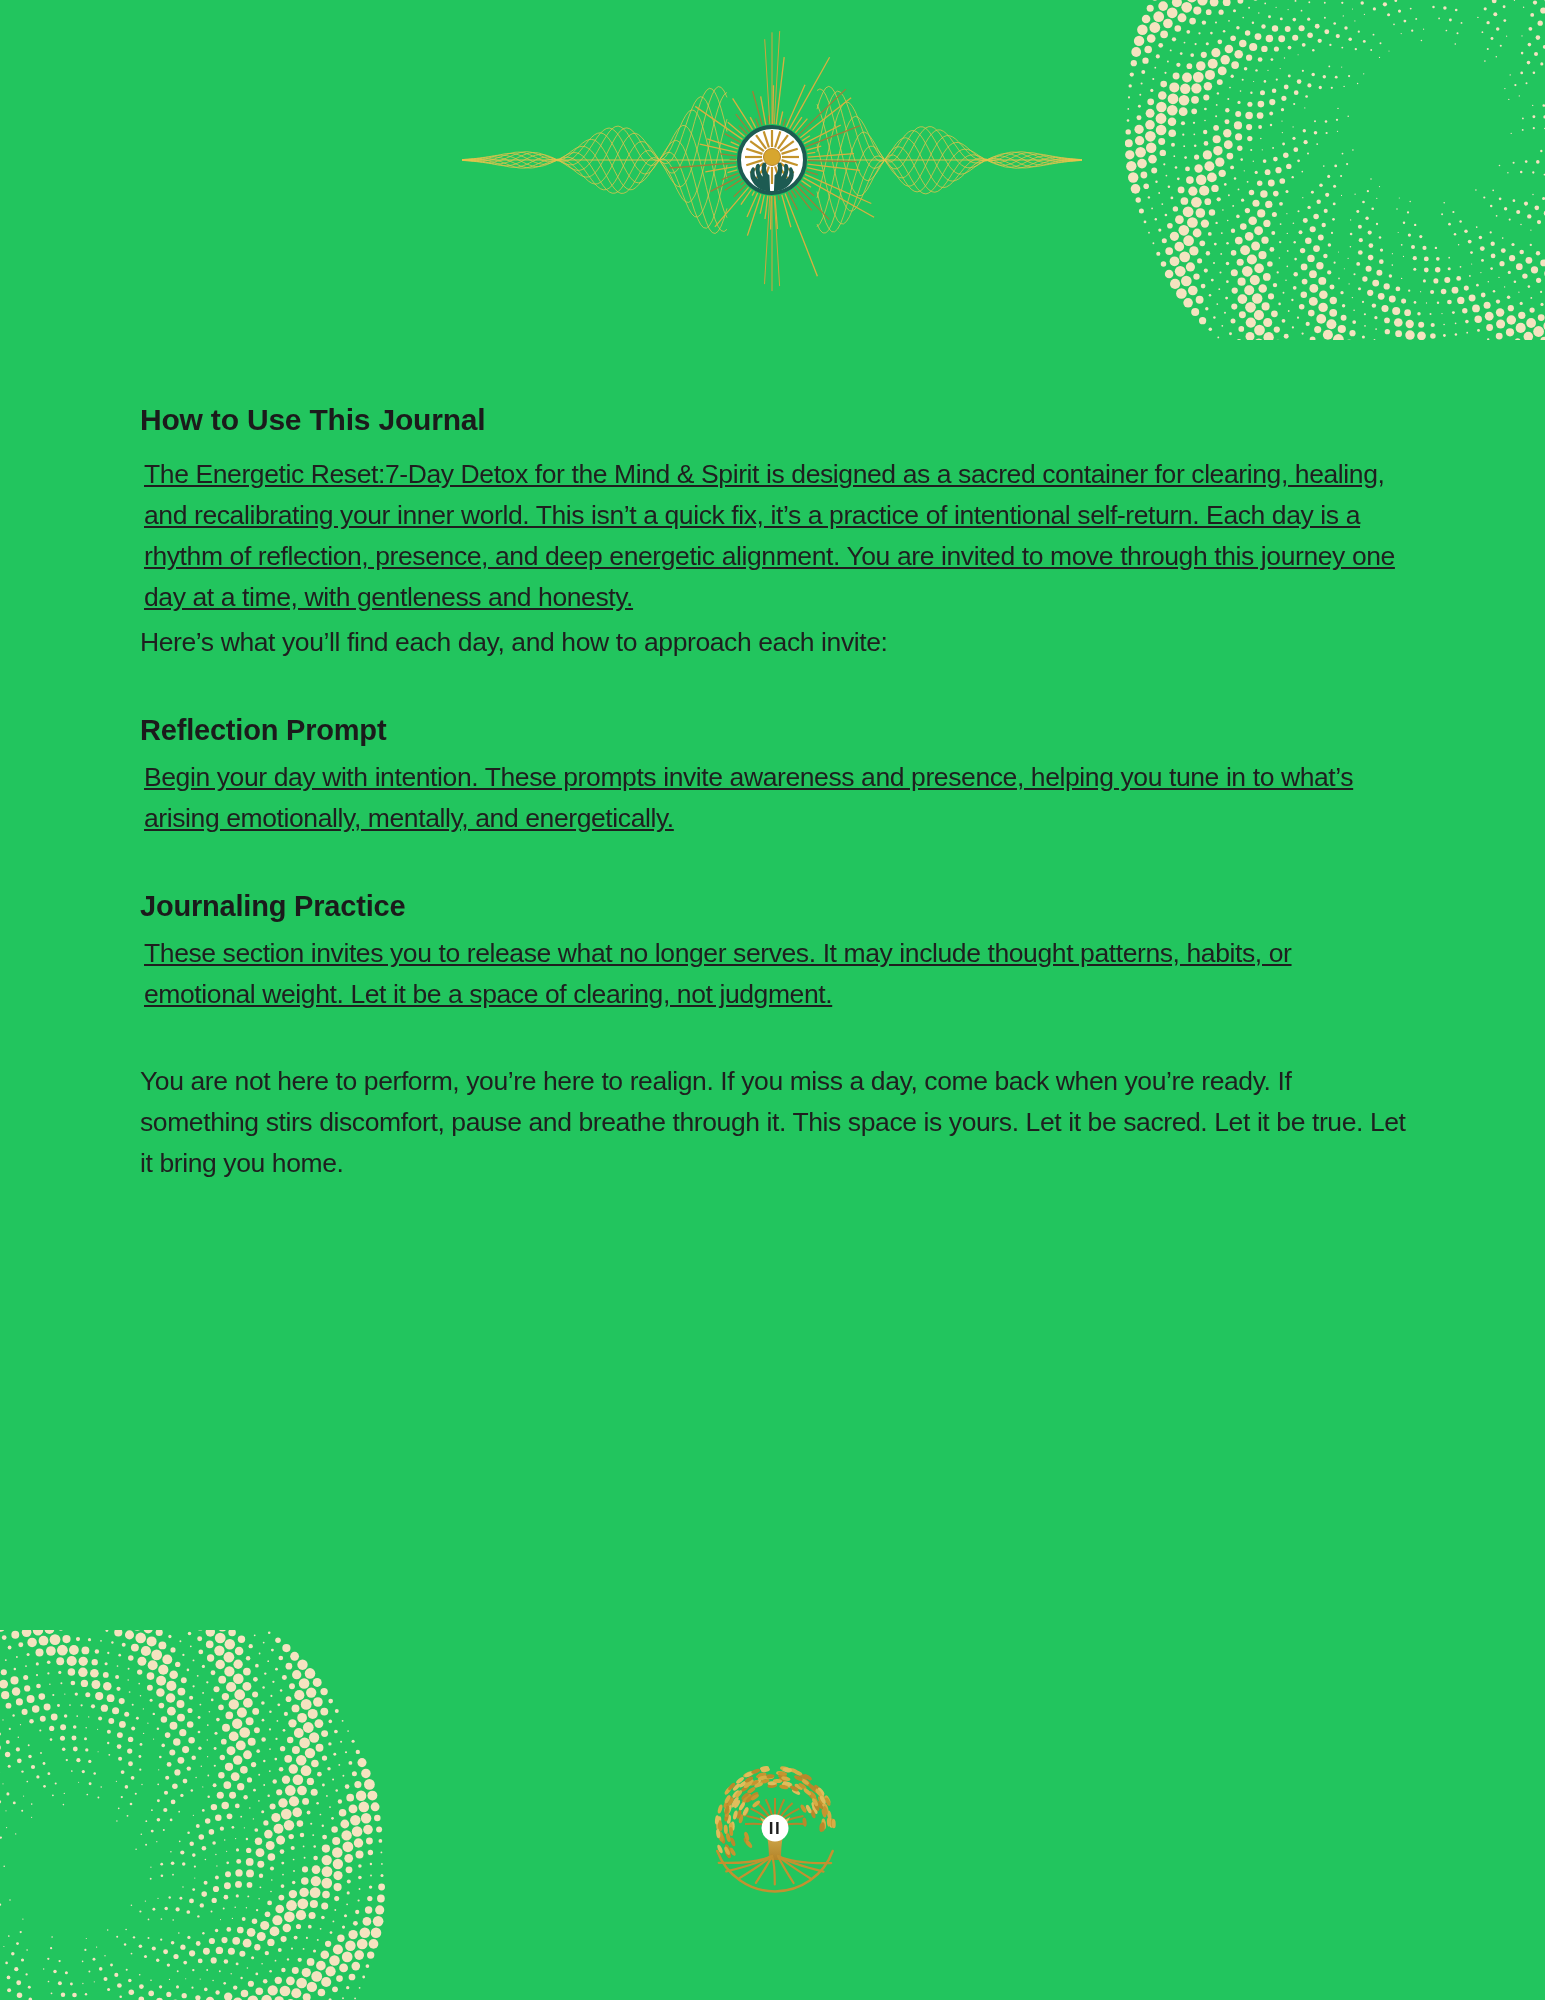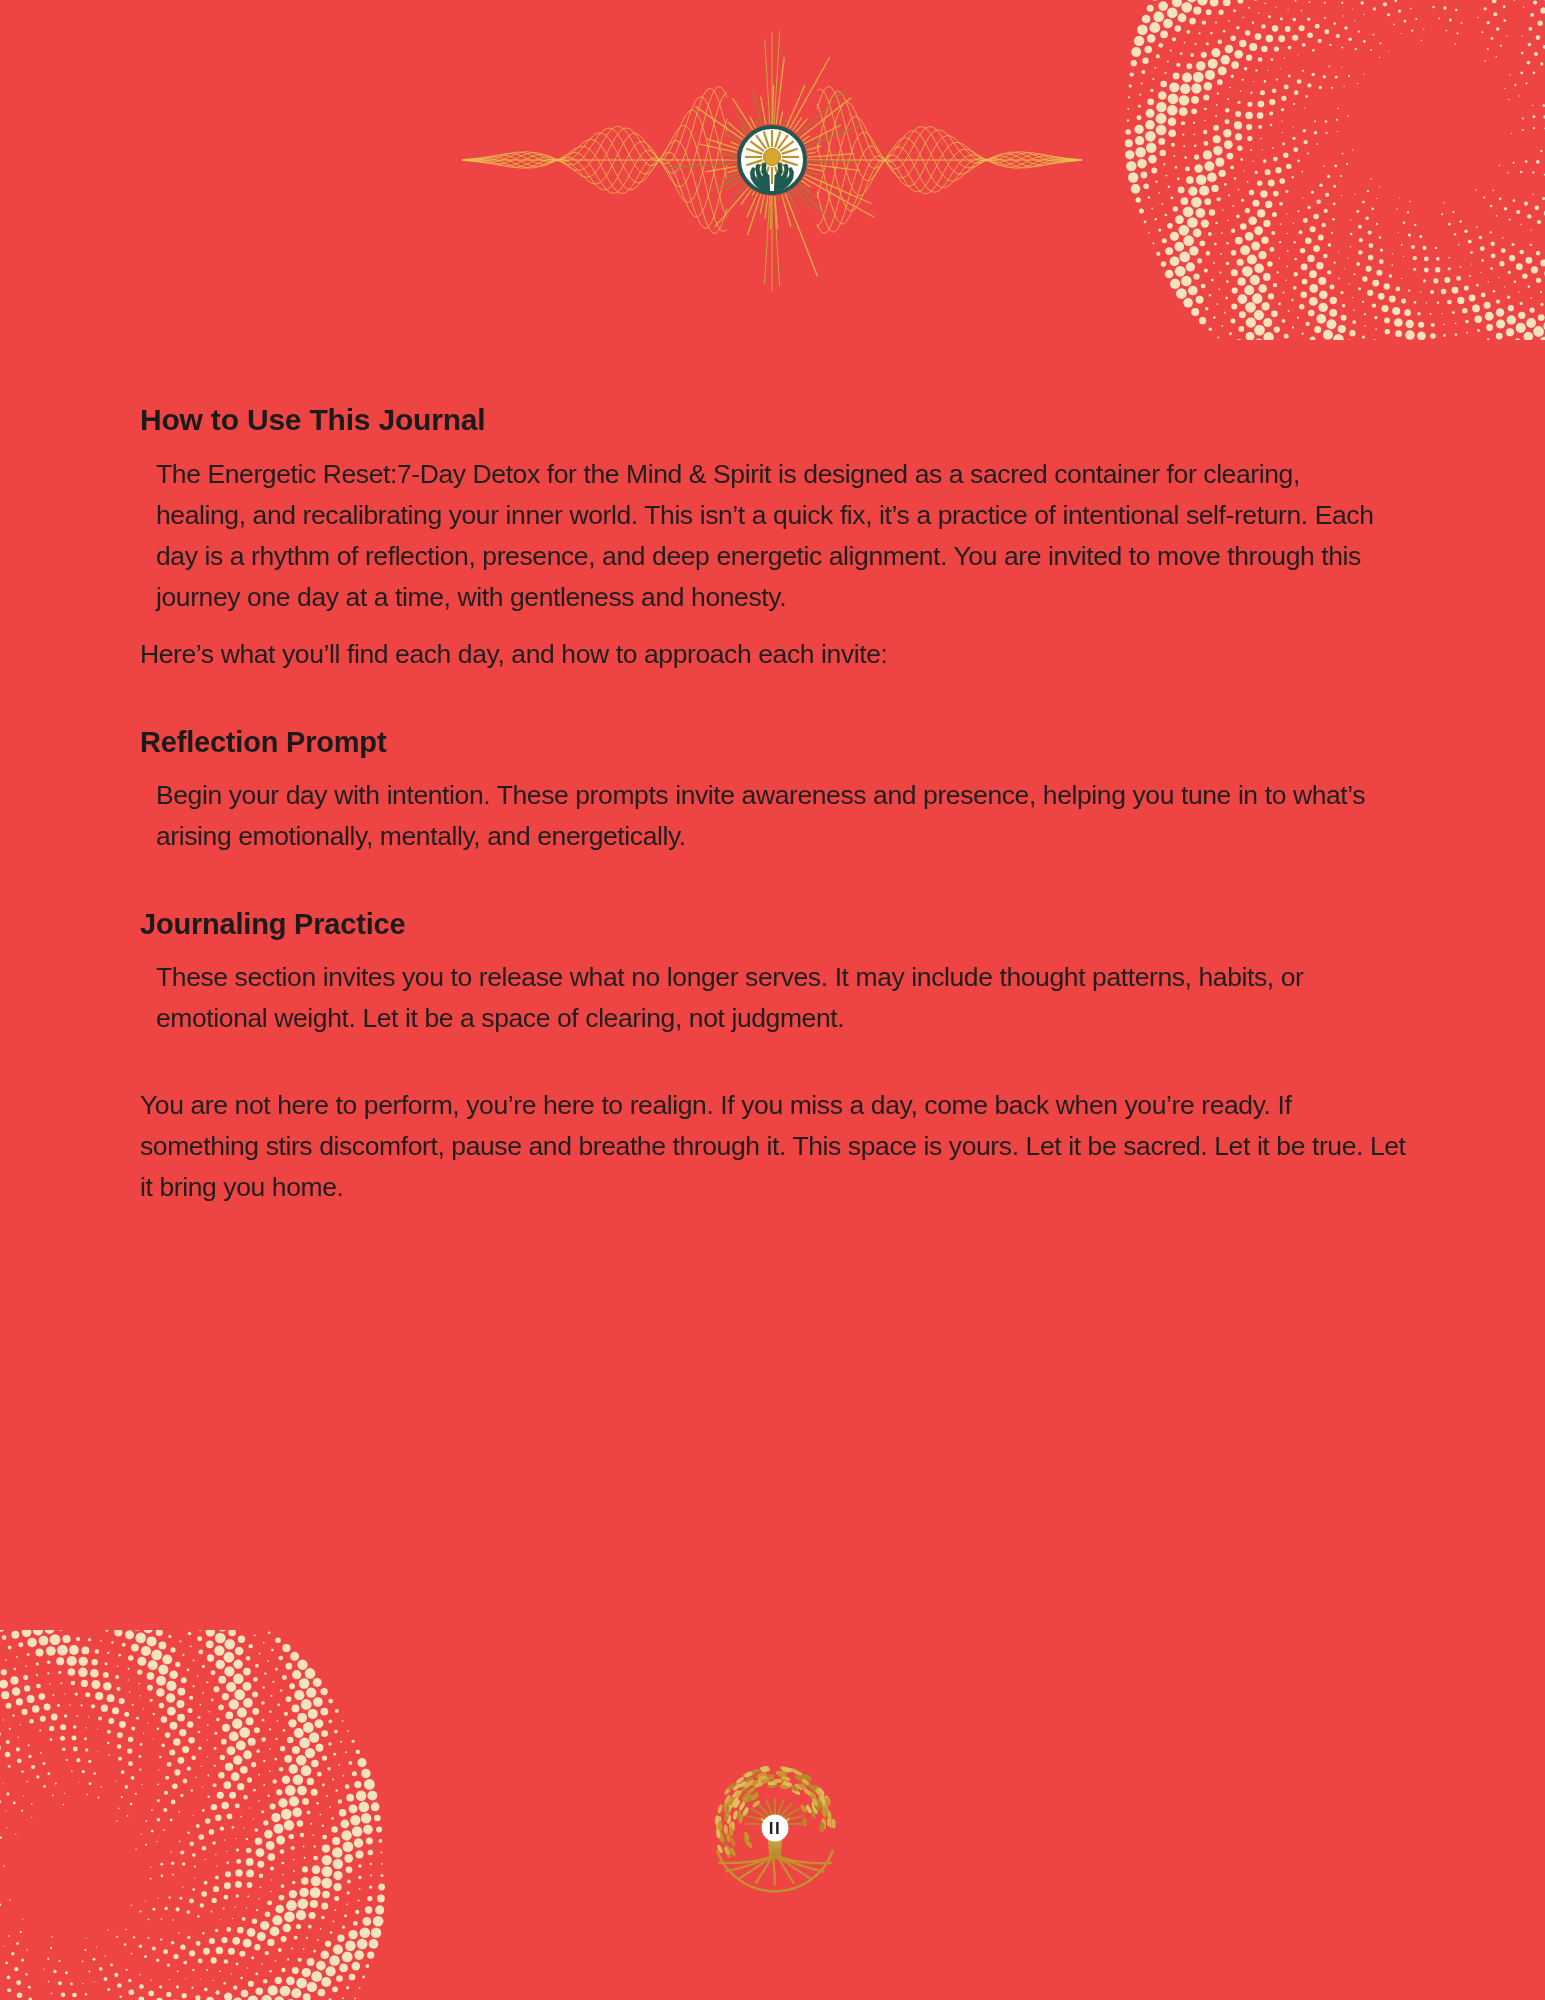--- a/index.html
+++ b/index.html
@@ -1,28 +1,28 @@
 <!DOCTYPE html>
 <html><head>
 <meta charset="utf-8">
 <style>
   html,body{margin:0;padding:0;background:#ffffff;}
   .page{
-    position:relative;width:1545px;height:2000px;background:#ef4444;
+    position:relative;width:1545px;height:2000px;background:#22c55e;
     overflow:hidden;font-family:"Liberation Sans",sans-serif;color:#1f1f1f;
   }
   .deco{position:absolute;pointer-events:none;}
   #halftone-tr{right:0;top:0;}
   #halftone-bl{left:0;bottom:0;}
   #header-art{left:422px;top:15px;}
   #footer-art{left:700px;top:1750px;}
   .content{position:absolute;left:140px;top:402px;width:1272px;}
   h1{font-size:30px;line-height:36px;font-weight:bold;margin:0 0 16px;letter-spacing:-0.2px;color:#1b1b1b;}
   h2{font-size:29px;line-height:34px;font-weight:bold;margin:50px 0 10px;letter-spacing:-0.2px;color:#1b1b1b;}
-  p.body{font-size:26.5px;line-height:41px;margin:16px;letter-spacing:-0.4px;color:#1f1f1f;}
+  p.body{font-size:26.5px;line-height:41px;margin:4px;letter-spacing:-0.4px;color:#1f1f1f;text-decoration:underline;}
   p.note{font-size:26.5px;line-height:41px;margin:0;letter-spacing:-0.4px;color:#1f1f1f;}
   p.closing{font-size:26.5px;line-height:41px;margin:46px 0 0;letter-spacing:-0.4px;color:#1f1f1f;}
 </style>
 </head>
 <body>
 
 <div class="page">
 
   <svg id="halftone-tr" class="deco" width="420" height="340" viewBox="0 0 420 340">
       <circle cx="386.2" cy="133.4" r="0.64" fill="#f5e3c0"></circle>

